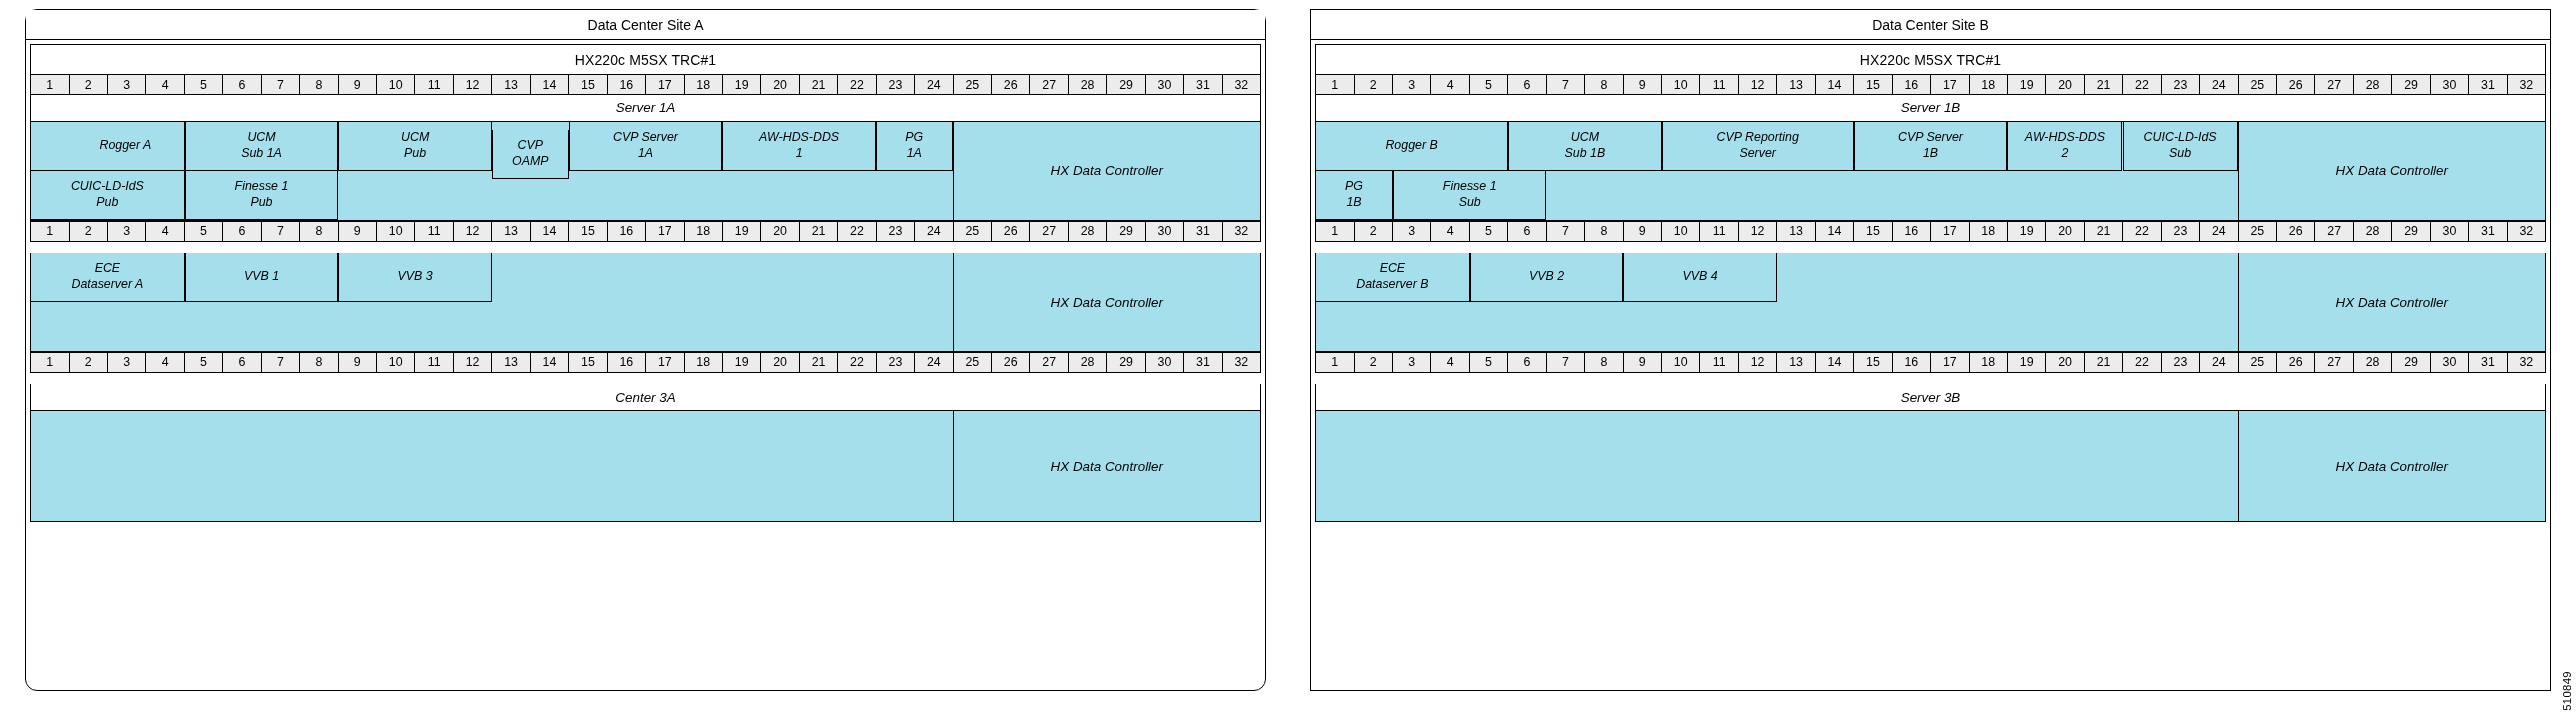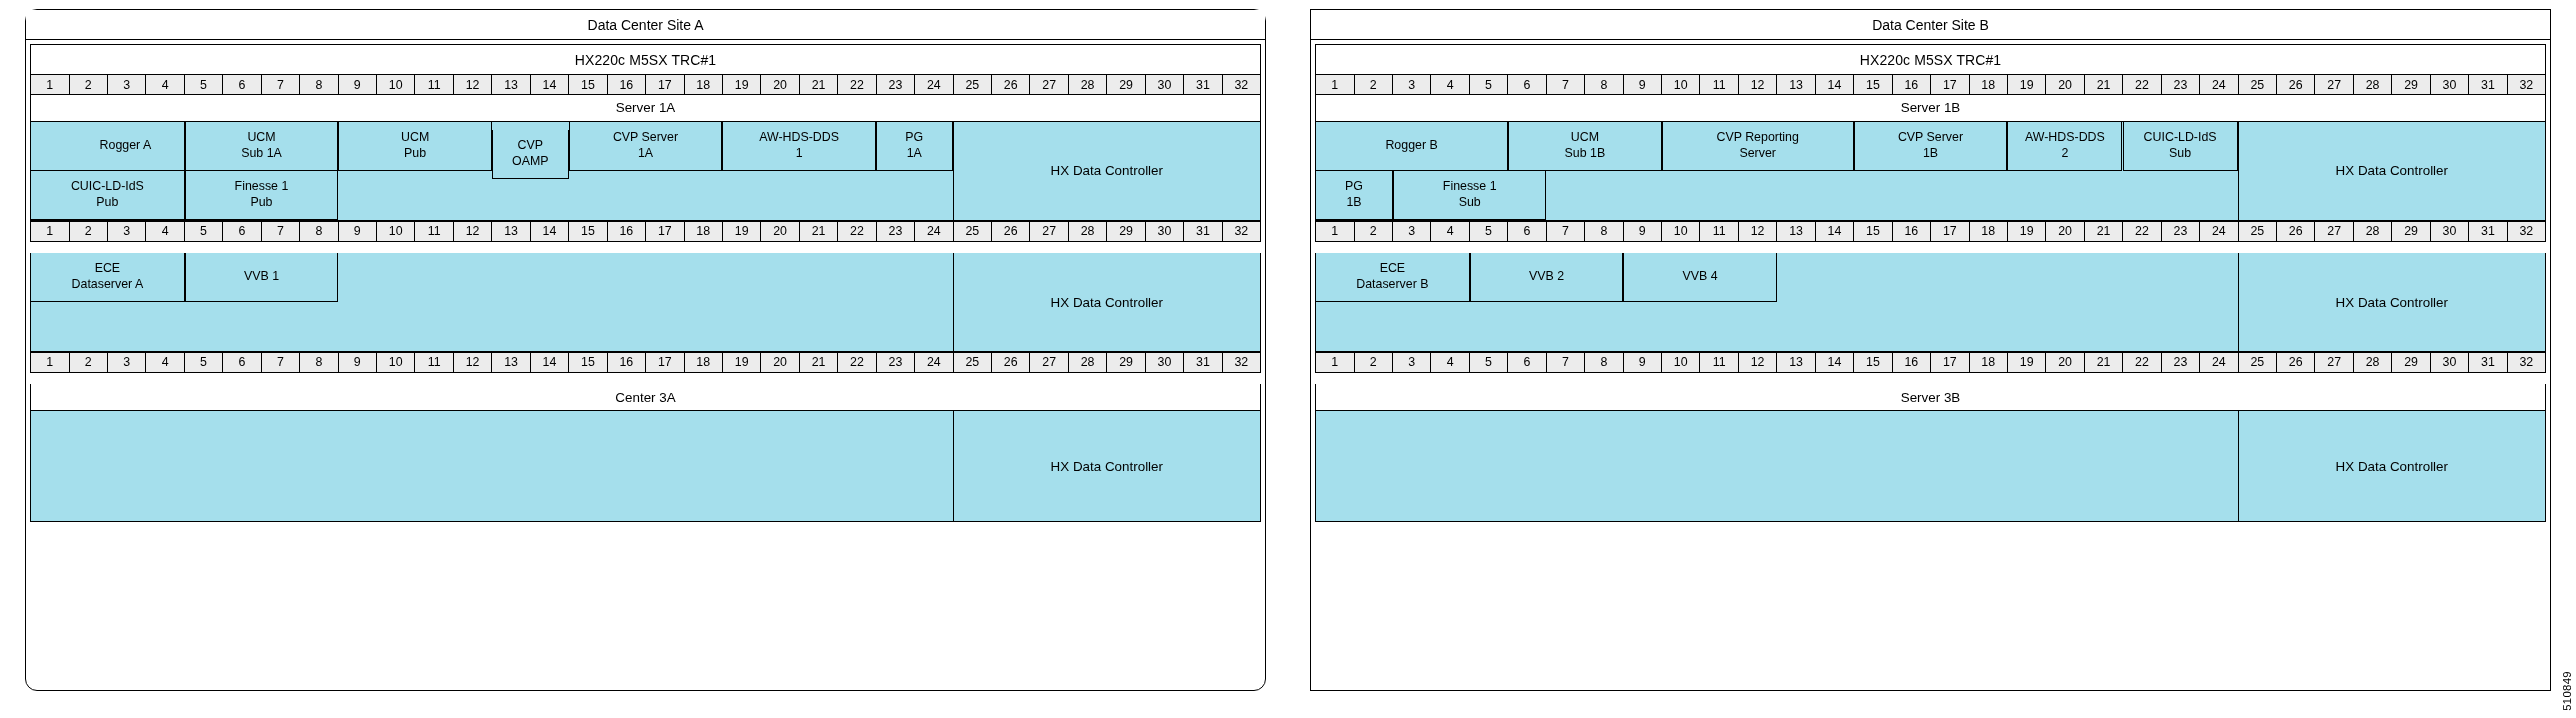--- a/index.html
+++ b/index.html
@@ -23,21 +23,21 @@
 
   
   .slots{position:relative;display:flex;height:20.7px;border-left:1.6px solid #000;border-right:1.6px solid #000;
          box-sizing:border-box;background:#fff;}
   .slot{flex:1 1 0;border-right:1px solid #000;border-top:1px solid #000;border-bottom:1px solid #000;
         background:#ececec;display:flex;align-items:center;justify-content:center;
         font-size:12.4px;box-sizing:border-box;}
   .slot:last-child{border-right:none;}
 
   
-  .server{position:relative;border:1.6px solid #000;border-top:none;box-sizing:border-box;background:#4c1d95;}
+  .server{position:relative;border:1.6px solid #000;border-top:none;box-sizing:border-box;background:#4c1d95;font-style:italic;}
   .server-name{height:27px;display:flex;align-items:center;justify-content:center;font-size:13.4px;
                border-bottom:1.6px solid #000;box-sizing:border-box;background:#fff;}
   .vm-area{position:relative;background:#a5dfec;}
   .vm-area.h2{height:98px;}
   .vm-area.h3{height:110px;}
 
   .vm-rowbox{position:absolute;left:0;top:0;width:100%;height:100%;}
   .vm{position:absolute;background:#a5dfec;box-sizing:border-box;
       display:flex;flex-direction:column;align-items:center;justify-content:center;
       font-size:12.4px;line-height:1.28;text-align:center;}
@@ -179,20 +179,23 @@
           <div class="server">
             <div class="vm-area h2">
               <div class="vm-rowbox">
                 <div class="vm bx" style="left: 0%; width: 12.5%; top: 0px; height: 49px;">
                   <span class="vm-line">ECE</span>
                   <span class="vm-line">Dataserver A</span>
                 </div>
                 <div class="vm bx bl" style="left: 12.5%; width: 12.5%; top: 0px; height: 49px;">
                   <span class="vm-line">VVB 1</span>
                 </div>
+                <div class="vm bx bl" style="left: 25%; width: 12.5%; top: 0px; height: 49px;">
+                  <span class="vm-line">VVB 3</span>
+                </div>
                 <div class="hxdc" style="left: 75%; width: 25%;">
                   <span>HX Data Controller</span>
                 </div>
               </div>
             </div>
           </div>
           <div class="slots">
             <div class="slot">1</div>
             <div class="slot">2</div>
             <div class="slot">3</div>

